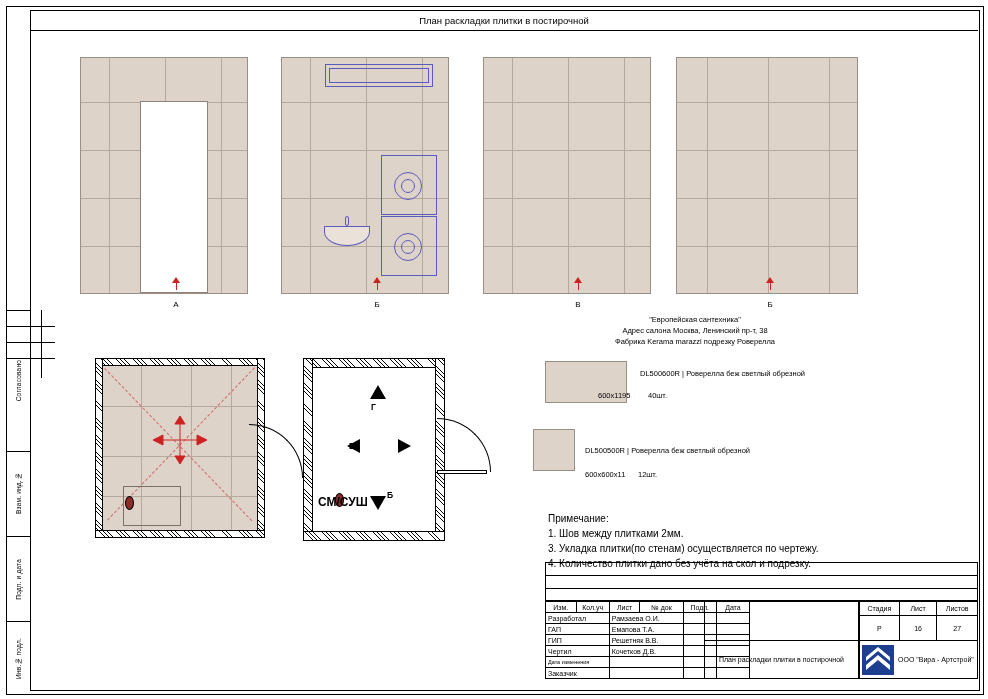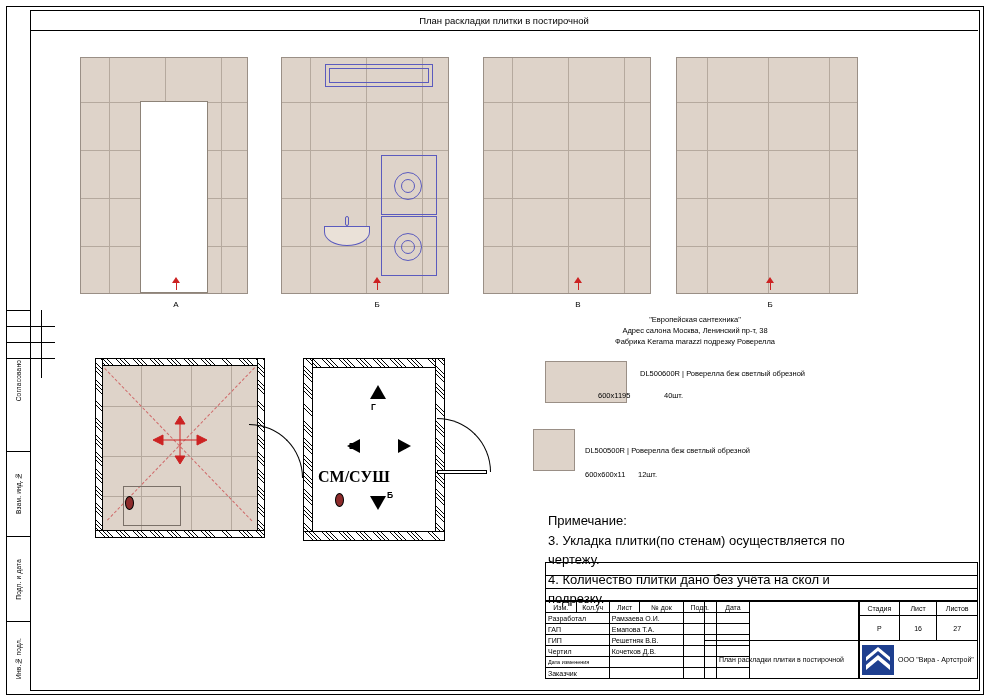--- a/index.html
+++ b/index.html
@@ -48,21 +48,21 @@
   .door-arc{position:absolute;border:1px solid #000;border-radius:0 100% 0 0;box-sizing:border-box;}
   .drain{position:absolute;width:7px;height:12px;border:1px solid #000;border-radius:50%;background:#8d2b2b;}
   .dirlabel{position:absolute;font-size:8.5px;font-weight:bold;}
 
   
   .legend-note{position:absolute;font-size:7.5px;line-height:1.45;text-align:center;}
   .swatch{position:absolute;background:#ded3c9;border:1px solid #9a8f86;box-sizing:border-box;}
   .legend-txt{position:absolute;font-size:7.5px;}
   .legend-sub{position:absolute;font-size:7.5px;}
 
-  .notes{position:absolute;font-size:13px;line-height:1.5;}
+  .notes{position:absolute;font-size:10px;line-height:1.5;}
 
   
   .tbl{position:absolute;border-collapse:collapse;font-size:7px;}
   .tbl td{border:1px solid #000;padding:0 2px;height:11px;box-sizing:border-box;overflow:hidden;white-space:nowrap;}
   .c{text-align:center;}
   .note-grid{position:absolute;border:1px solid #000;box-sizing:border-box;}
   .note-grid .hl{position:absolute;left:0;right:0;height:0;border-top:1px solid #000;}
 
   .stamp-box{position:absolute;border:1px solid #000;box-sizing:border-box;font-size:7.5px;
     display:flex;align-items:center;justify-content:center;text-align:center;}
@@ -224,40 +224,41 @@
       <polygon points="75,27 83,41 67,41"></polygon>
       <polygon points="75,152 83,138 67,138"></polygon>
       <polygon points="44,88 57,81 57,95"></polygon>
       <polygon points="108,88 95,81 95,95"></polygon>
     </g>
   </svg>
   <div class="dirlabel" style="left:371px;top:402px;">Г</div>
   <div class="dirlabel" style="left:349px;top:441px;">В</div>
   <div class="dirlabel" style="left:400px;top:441px;">А</div>
   <div class="dirlabel" style="left:387px;top:490px;">Б</div>
-  <div class="dirlabel" style="left:318px;top:468px;font-size:16px;font-family:Liberation Serif, serif;">СМ/СУШ</div>
+  <div class="dirlabel" style="left:318px;top:495px;font-size:12px;">СМ/СУШ</div>
 
   <div class="legend-note" style="left:545px;top:315px;width:300px;">
     <div>"Европейская сантехника"</div>
     <div>Адрес салона Москва, Ленинский пр-т, 38</div>
     <div>Фабрика Kerama marazzi подрезку Роверелла</div>
   </div>
 
   <div class="swatch" style="left:545px;top:361px;width:82px;height:42px;"></div>
   <div class="legend-txt" style="left:640px;top:369px;">DL500600R | Роверелла беж светлый обрезной</div>
   <div class="legend-sub" style="left:598px;top:391px;">600х1195</div>
-  <div class="legend-sub" style="left:664px;top:391px;">40шт.</div>
+  <div class="legend-sub" style="left:648px;top:391px;">40шт.</div>
 
   <div class="swatch" style="left:533px;top:429px;width:42px;height:42px;"></div>
   <div class="legend-txt" style="left:585px;top:446px;">DL500500R | Роверелла беж светлый обрезной</div>
   <div class="legend-sub" style="left:585px;top:470px;">600х600х11</div>
   <div class="legend-sub" style="left:638px;top:470px;">12шт.</div>
 
   <div class="notes" style="left:548px;top:511px;width:330px;">
     <div>Примечание:</div>
+    <div>1. Шов между плитками 2мм.</div>
     <div>3. Укладка плитки(по стенам) осуществляется по чертежу.</div>
     <div>4. Количество плитки дано без учёта на скол и подрезку.</div>
   </div>
 
   <div class="note-grid" style="left:545px;top:562px;width:433px;height:39px;">
     <div class="hl" style="top:12px;"></div>
     <div class="hl" style="top:25px;"></div>
   </div>
 
   <table class="tbl" style="left:545px;top:601px;width:205px;">

